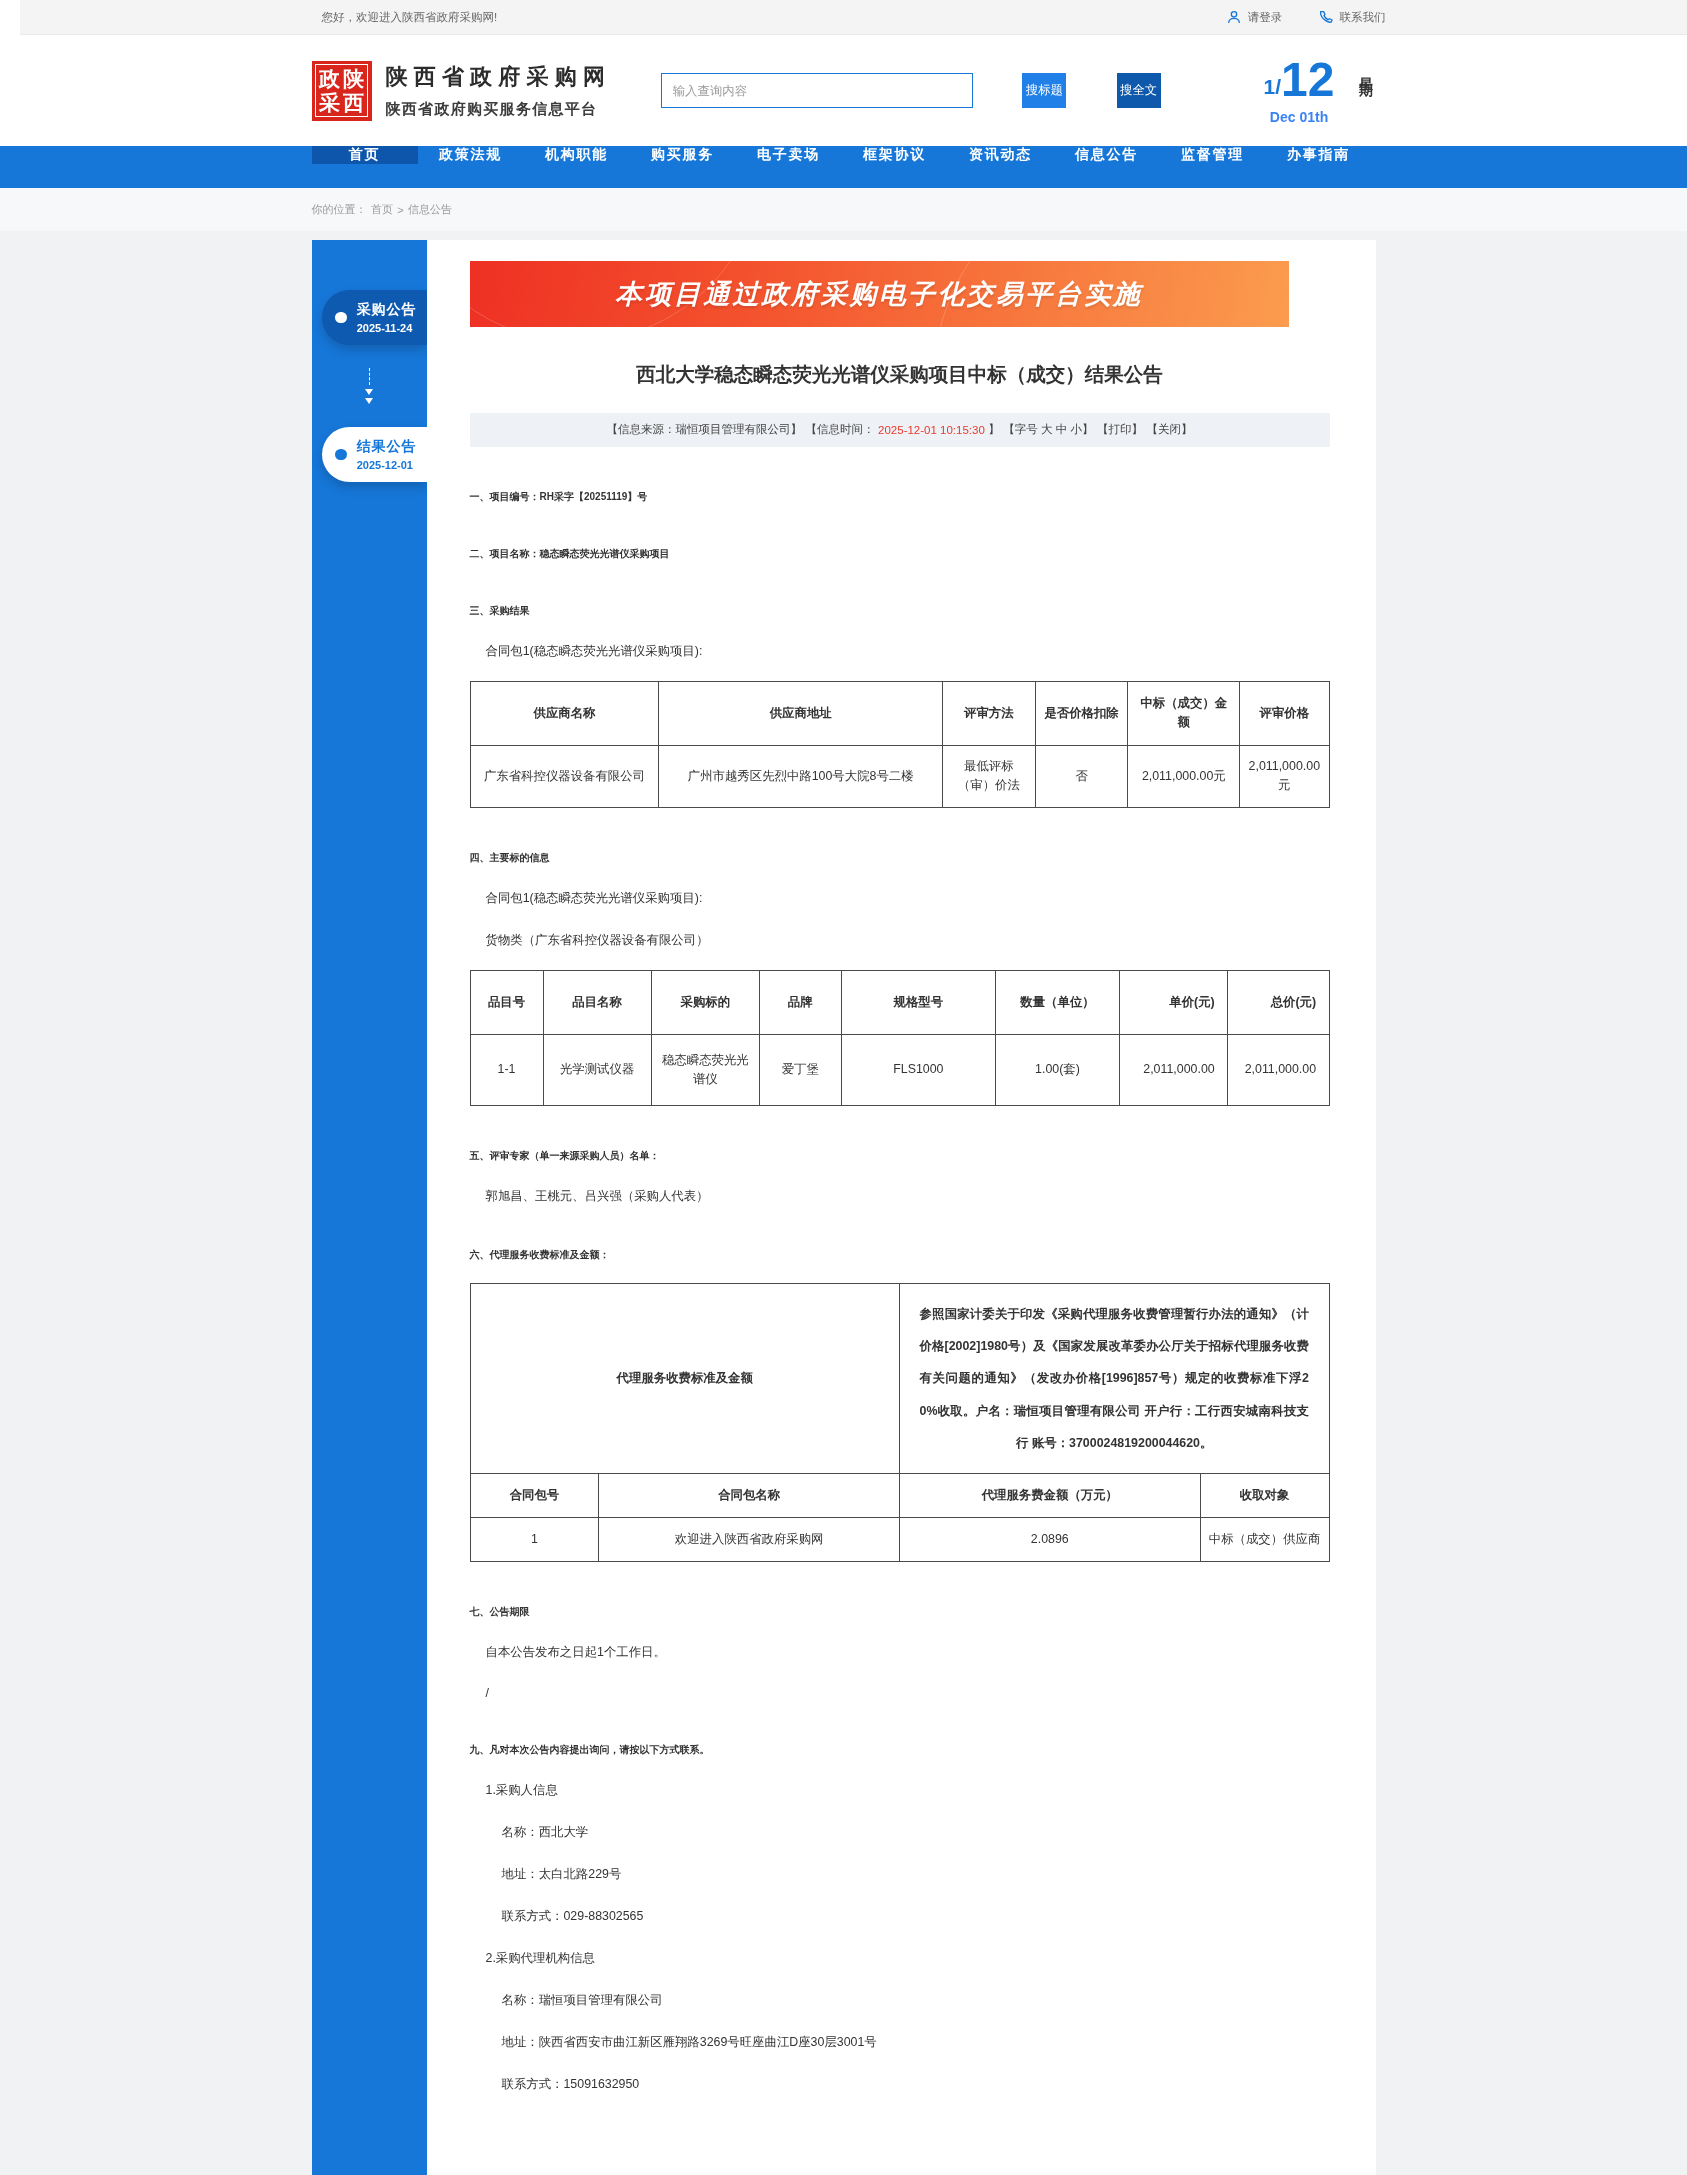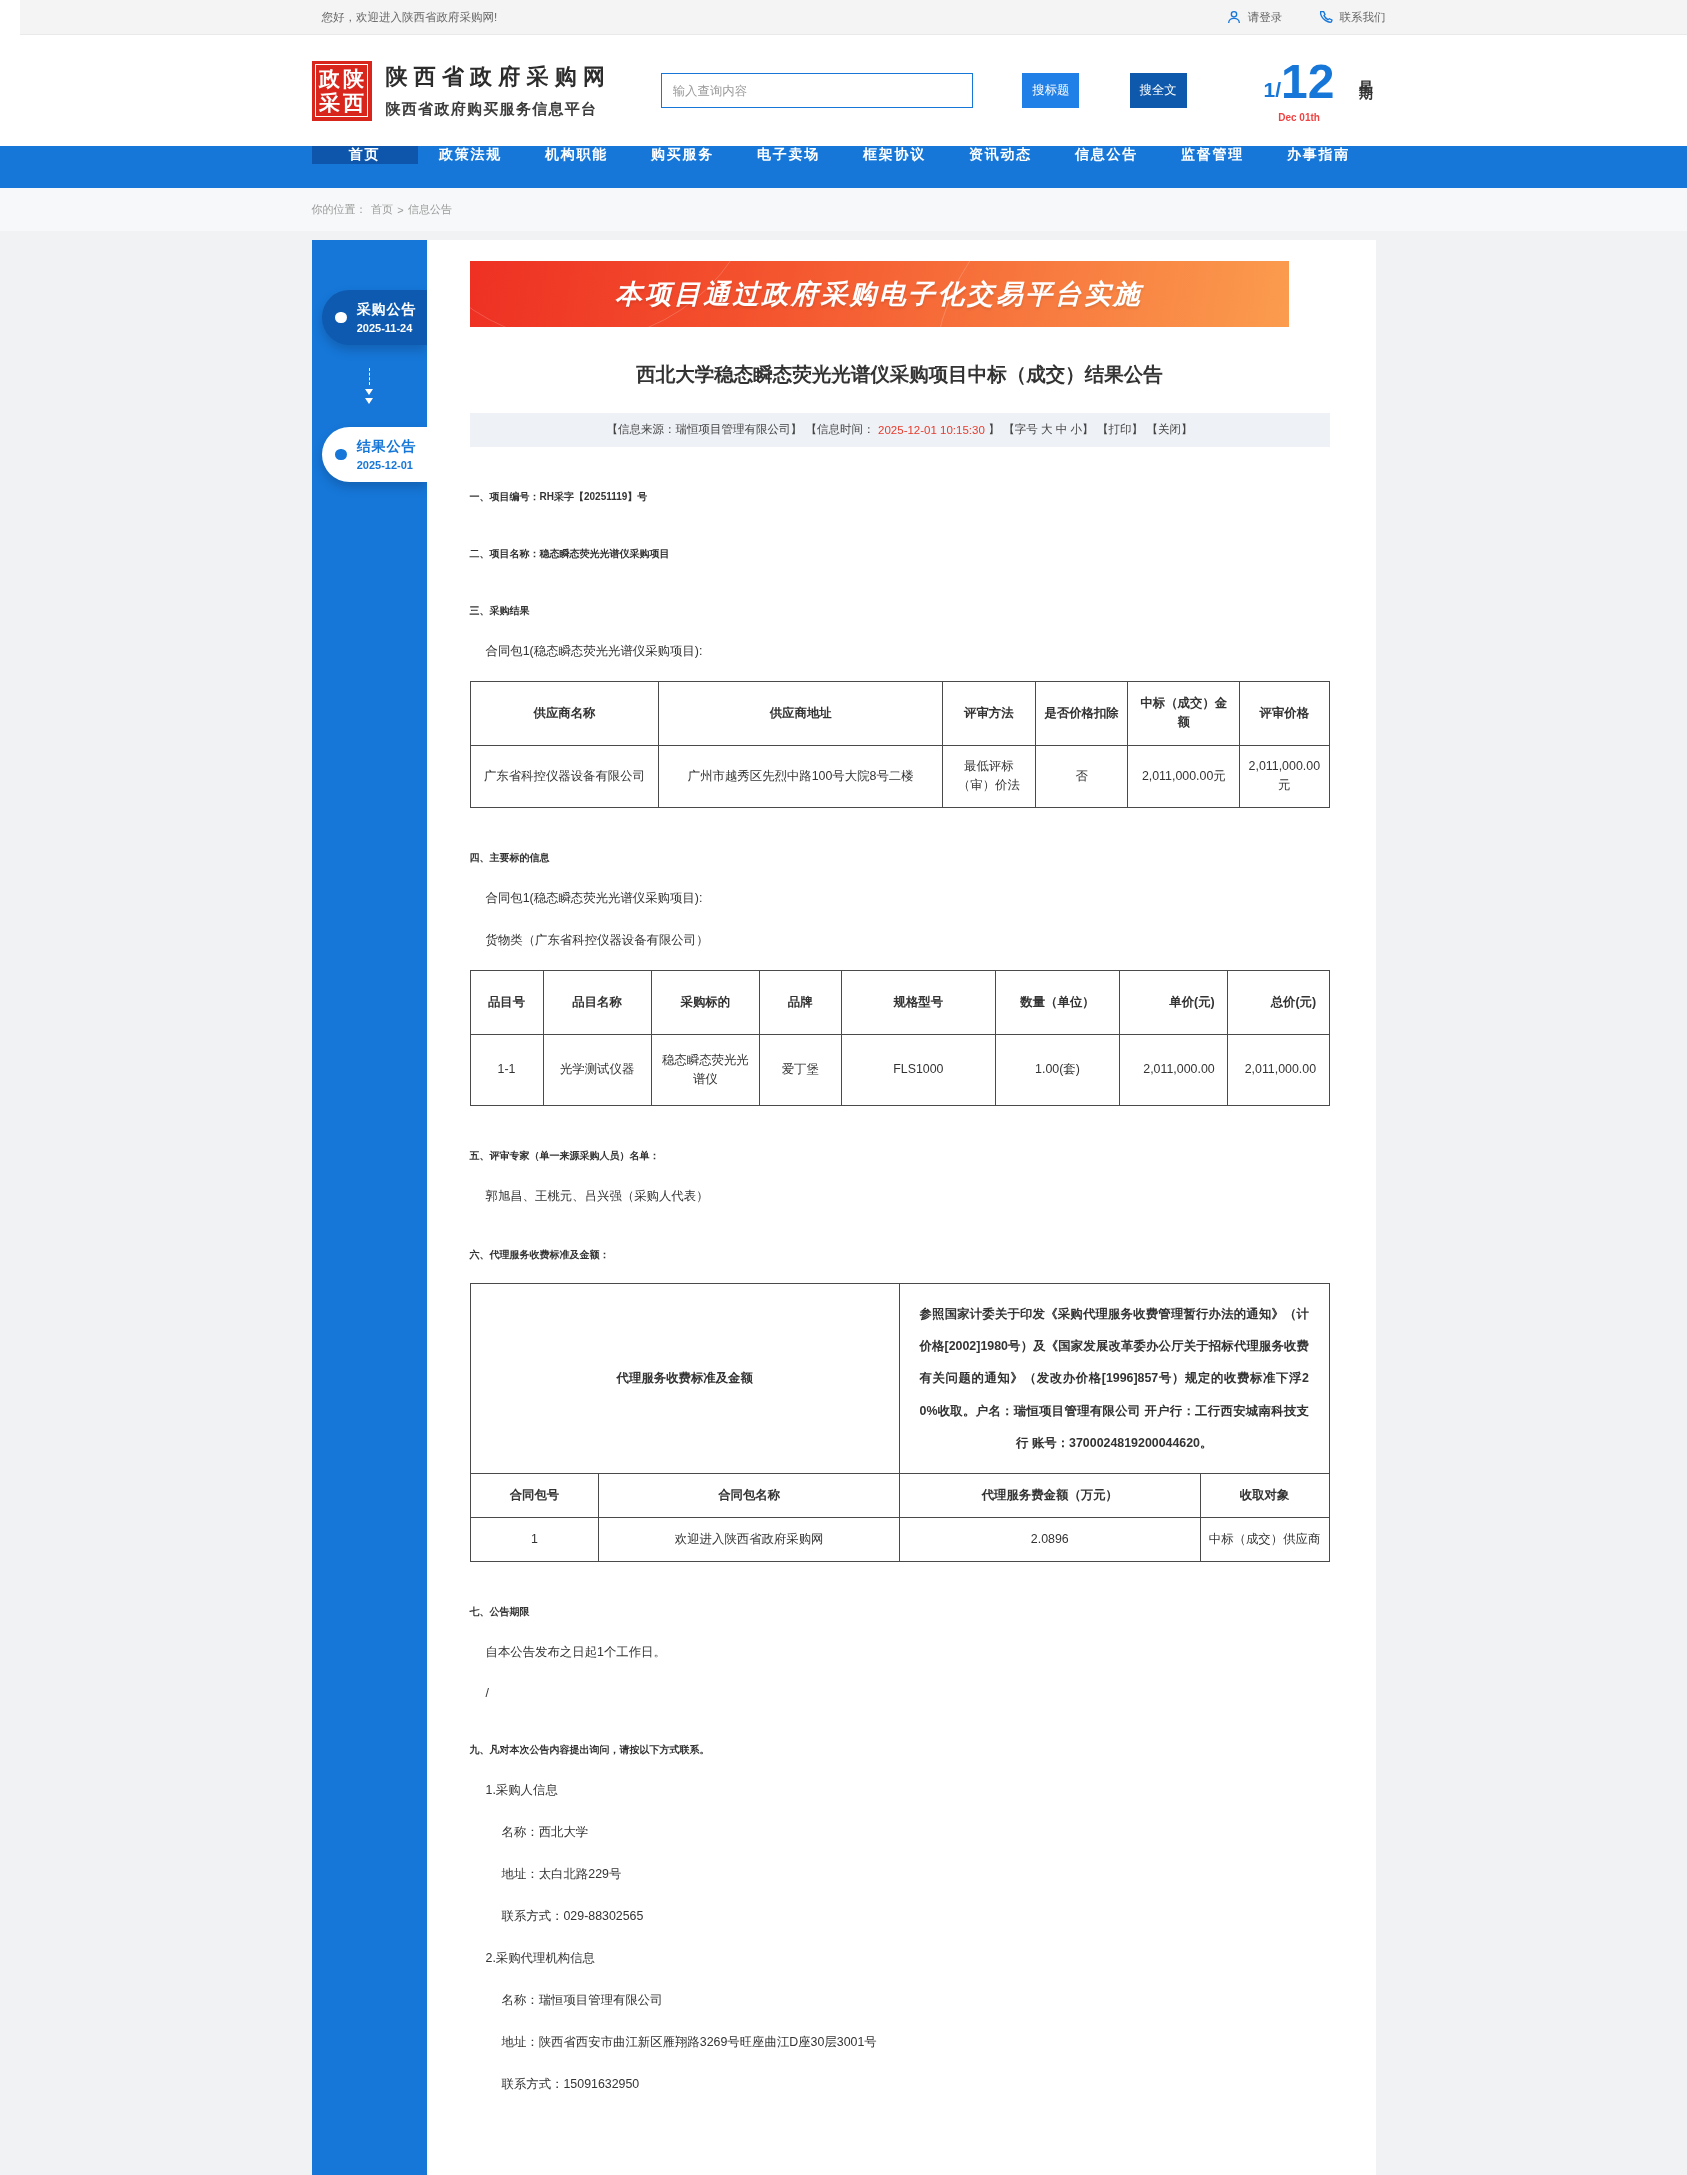--- a/index.html
+++ b/index.html
@@ -25,30 +25,30 @@
           grid-template-columns: 1fr 1fr; place-items: center; padding: 6.2px; flex: none; cursor: pointer; }
   .logo::after { content: ""; position: absolute; inset: 3.5px; border: 1.8px solid #fff; pointer-events: none; }
   .logo span { color: #fff; font-weight: 700; font-size: 21px; line-height: 23px; z-index: 1; }
   .site-titles { margin-left: 14px; }
   .site-title { font-size: 22px; font-weight: 700; color: #2c2c2c; letter-spacing: 6.2px; }
   .site-subtitle { font-size: 15px; font-weight: 700; color: #3c3c3c; letter-spacing: 1.3px; margin-top: 8px; }
   .search-area { margin-left: 50px; display: flex; align-items: stretch; gap: 44px; }
   .search-input { width: 312px; height: 35px; border: 1.8px solid #1677d9; padding: 0 10.6px;
                   font-size: 12.4px; color: #333; outline: none; font-family: inherit; }
   .search-input::placeholder { color: #999; }
-  .btn-search { height: 35px; width: 57px; border: none; color: #fff; font-size: 12.4px;
+  .btn-search { height: 35px; width: 44px; border: none; color: #fff; font-size: 12.4px;
                 cursor: pointer; font-family: inherit; }
   .btn-search.title { background: #2080e8; margin-left: 5.3px; }
   .btn-search.full  { background: #0f59ad; margin-left: 6.2px; }
   .date-area { margin-left: auto; display: flex; align-items: flex-start; }
   .date-main { text-align: center; }
   .date-top { display: flex; align-items: flex-start; justify-content: center; }
   .date-frac { font-size: 21px; font-weight: 700; color: #1677d9; margin-top: 19.5px; }
   .date-day { font-size: 48px; font-weight: 700; color: #1677d9; line-height: 48px; }
-  .date-en { font-size: 10px; font-weight: 700; color: #ef4444; margin-top: 5.3px; }
+  .date-en { font-size: 14px; font-weight: 700; color: #3b82f6; margin-top: 5.3px; }
   .weekday { writing-mode: vertical-lr; font-size: 14px; font-weight: 700; color: #333;
              letter-spacing: 5.3px; margin-left: 23px; margin-top: 10.6px; }
 
   
   .nav { height: 42px; background: #1677d9; }
   .nav ul { list-style: none; display: flex; height: 100%; }
   .nav li { width: 106px; height: 100%; display: flex; align-items: center; justify-content: center;
             color: #fff; font-size: 14px; font-weight: 700; cursor: pointer; letter-spacing: 1.8px; }
   .nav li.active { background: #0d56ab; }
 

